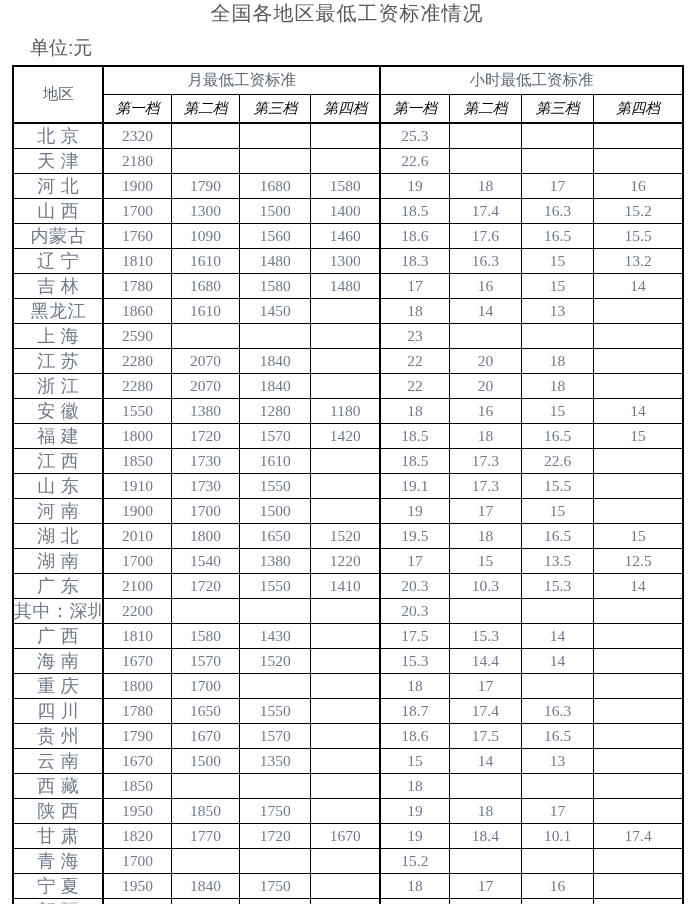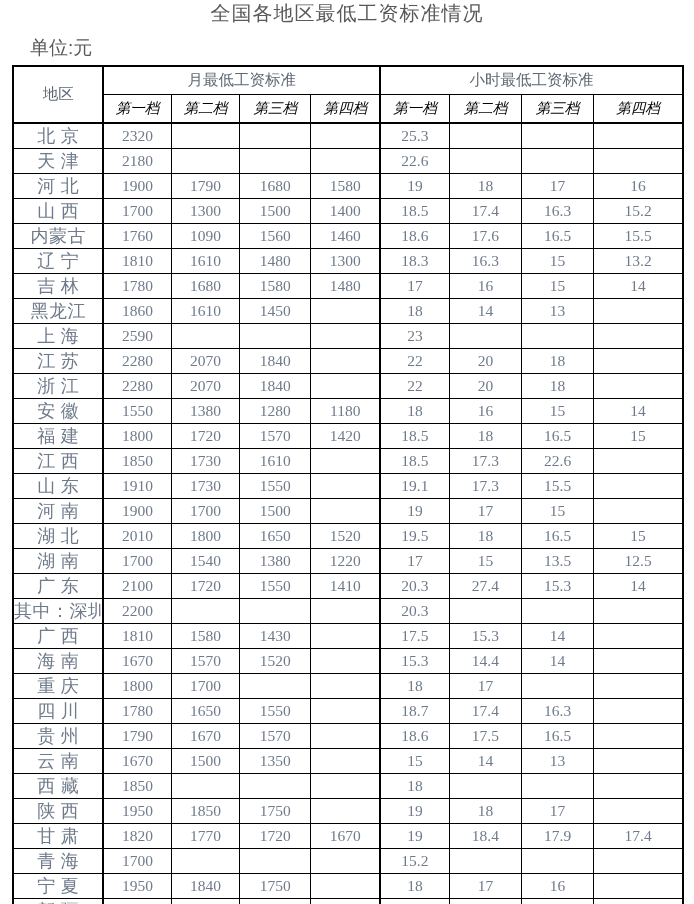--- a/index.html
+++ b/index.html
@@ -315,21 +315,21 @@
           <td>13.5</td>
           <td>12.5</td>
         </tr>
         <tr>
           <td class="region-cell">广 东</td>
           <td class="sep-l">2100</td>
           <td>1720</td>
           <td>1550</td>
           <td>1410</td>
           <td class="sep-l">20.3</td>
-          <td>27.4</td>
+          <td>10.3</td>
           <td>15.3</td>
           <td>14</td>
         </tr>
         <tr>
           <td class="region-cell">其中：深圳</td>
           <td class="sep-l">2200</td>
           <td></td>
           <td></td>
           <td></td>
           <td class="sep-l">20.3</td>
@@ -426,21 +426,21 @@
           <td></td>
         </tr>
         <tr>
           <td class="region-cell">甘 肃</td>
           <td class="sep-l">1820</td>
           <td>1770</td>
           <td>1720</td>
           <td>1670</td>
           <td class="sep-l">19</td>
           <td>18.4</td>
-          <td>17.9</td>
+          <td>10.1</td>
           <td>17.4</td>
         </tr>
         <tr>
           <td class="region-cell">青 海</td>
           <td class="sep-l">1700</td>
           <td></td>
           <td></td>
           <td></td>
           <td class="sep-l">15.2</td>
           <td></td>

